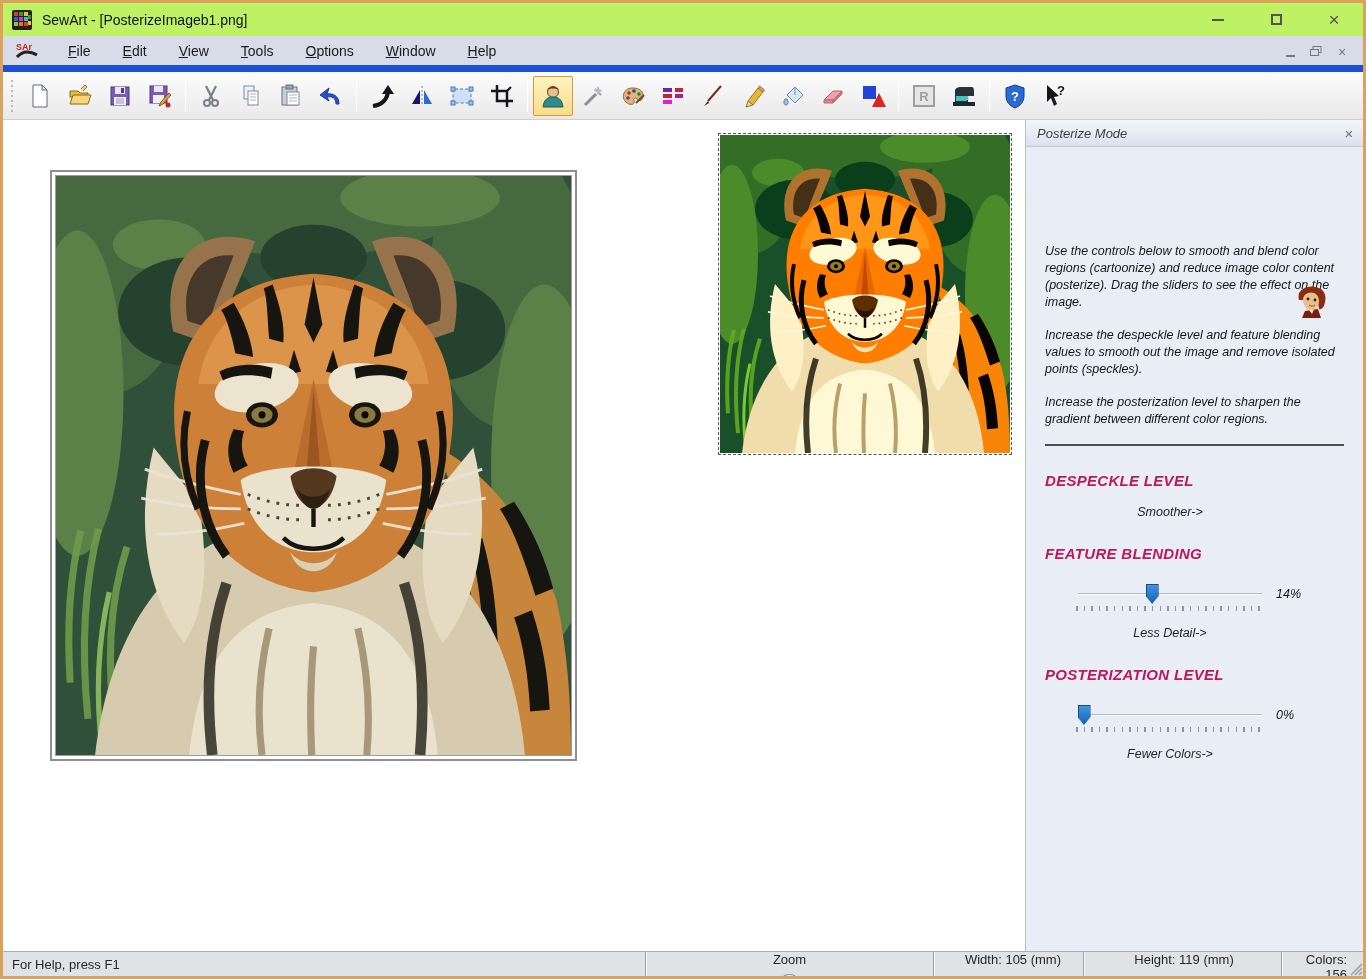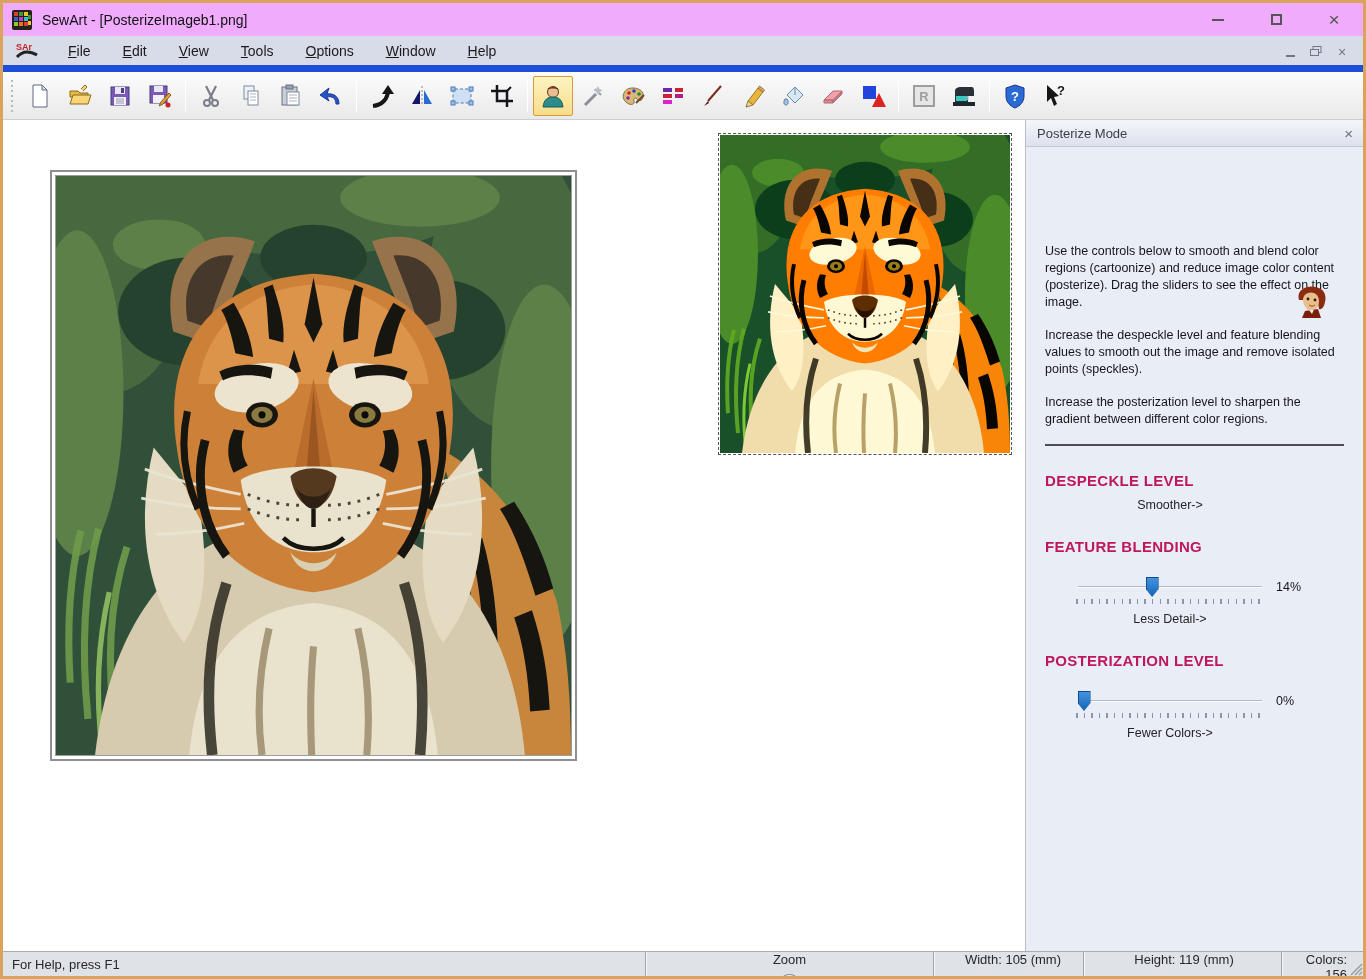--- a/index.html
+++ b/index.html
@@ -2,21 +2,21 @@
 <html><head>
 <meta charset="utf-8">
 <style>
   html,body{margin:0;padding:0;background:#888;}
   *{box-sizing:border-box;}
   #app{position:relative;width:1366px;height:979px;background:#fff;
        font-family:"Liberation Sans",sans-serif;overflow:hidden;}
   #frame{position:absolute;inset:0;border:3px solid #dba25b;pointer-events:none;z-index:90;}
 
   
-  #titlebar{position:absolute;left:3px;right:3px;top:3px;height:33px;background:#f0abfc;
+  #titlebar{position:absolute;left:3px;right:3px;top:3px;height:33px;background:#bef264;
             display:flex;align-items:center;}
   #app-icon{margin-left:9px;width:20px;height:20px;flex:0 0 auto;}
   #title-text{margin-left:10px;font-size:14px;color:#111;}
   #win-controls{margin-left:auto;display:flex;height:100%;}
   .wbtn{width:58px;height:100%;display:flex;align-items:center;justify-content:center;color:#444;}
   .glyph-min{width:12px;height:0;border-top:2px solid #555;}
   .glyph-max{width:11px;height:11px;border:2px solid #555;}
   .glyph-close{font-size:19px;line-height:1;color:#555;}
 
   
@@ -36,21 +36,21 @@
            background-image:repeating-linear-gradient(#b9b9b9 0 2px,transparent 2px 5px);
            background-size:2px 100%;background-repeat:no-repeat;background-position:center;}
   .tb{width:40px;height:40px;border:1px solid transparent;background:transparent;padding:0;
       display:flex;align-items:center;justify-content:center;border-radius:2px;}
   .tb.active{background:linear-gradient(#fef3c0,#f7dd8a);border:1px solid #d89a3a;}
   .tb.disabled{opacity:.95;}
   .tb svg{display:block;}
   .tb-sep{width:1px;height:32px;background:#b6b6b6;border-right:1px solid #fff;margin:0 5px;}
 
   
-  #main{position:absolute;left:3px;right:3px;top:120px;bottom:28px;background:#fff;overflow:hidden;}
+  #main{position:absolute;left:3px;right:3px;top:120px;bottom:28px;background:#fff;overflow:hidden;font-style:italic;}
 
   #posterized-frame{position:absolute;left:47px;top:50px;width:527px;height:591px;
                     border:2px solid #8f8f8f;background:#fff;padding:3px;}
   #posterized-frame .inner{width:100%;height:100%;border:1px solid #9c9c9c;}
   #posterized-frame svg{display:block;width:100%;height:100%;}
 
   #original-frame{position:absolute;left:715px;top:13px;width:294px;height:322px;
                   background:#fff;border:1px dashed #555;padding:1px;}
   #original-frame svg{display:block;width:100%;height:100%;
                       filter:saturate(1.45) contrast(1.15) brightness(1.03);}
@@ -72,21 +72,21 @@
   .slider-row{margin-top:22px;margin-left:33px;display:flex;align-items:flex-start;}
   .slider-widget{position:relative;width:184px;height:26px;}
   .slider-track{position:absolute;left:0;right:0;top:9px;height:2px;background:#b4bac4;
                 border-bottom:1px solid #fbfcfe;}
   .slider-ticks{position:absolute;left:-2px;right:-2px;top:22px;height:5px;
                 background-image:repeating-linear-gradient(90deg,#8e959e 0 1.5px,transparent 1.5px 7.6px);}
   .slider-thumb{position:absolute;top:0;width:13px;height:20px;margin-left:-6px;
                 background:linear-gradient(#4493e2,#1565b6);border:1px solid #0f4c8e;
                 clip-path:polygon(0 0,100% 0,100% 60%,50% 100%,0 60%);}
   .slider-value{margin-left:14px;margin-top:3px;font-size:12.5px;color:#15161a;}
-  .slider-hint{margin-top:9px;margin-left:33px;width:184px;text-align:center;
+  .slider-hint{margin-top:16px;margin-left:33px;width:184px;text-align:center;
                font-size:12.5px;color:#232428;}
 
   
   #statusbar{position:absolute;left:3px;right:3px;bottom:3px;height:25px;background:#dfe2e7;
              border-top:1px solid #a8acb2;display:flex;align-items:stretch;font-size:13px;color:#26272b;}
   .seg{display:flex;align-items:center;}
   .seg + .seg{border-left:1px solid #9fa3a9;box-shadow:inset 1px 0 0 #f6f7f9;flex-direction:column;}
   #seg-help{flex:1;padding-left:9px;}
   #seg-zoom{width:288px;padding:0 6px;gap:7px;}
   #seg-width{width:150px;padding-left:9px;}

